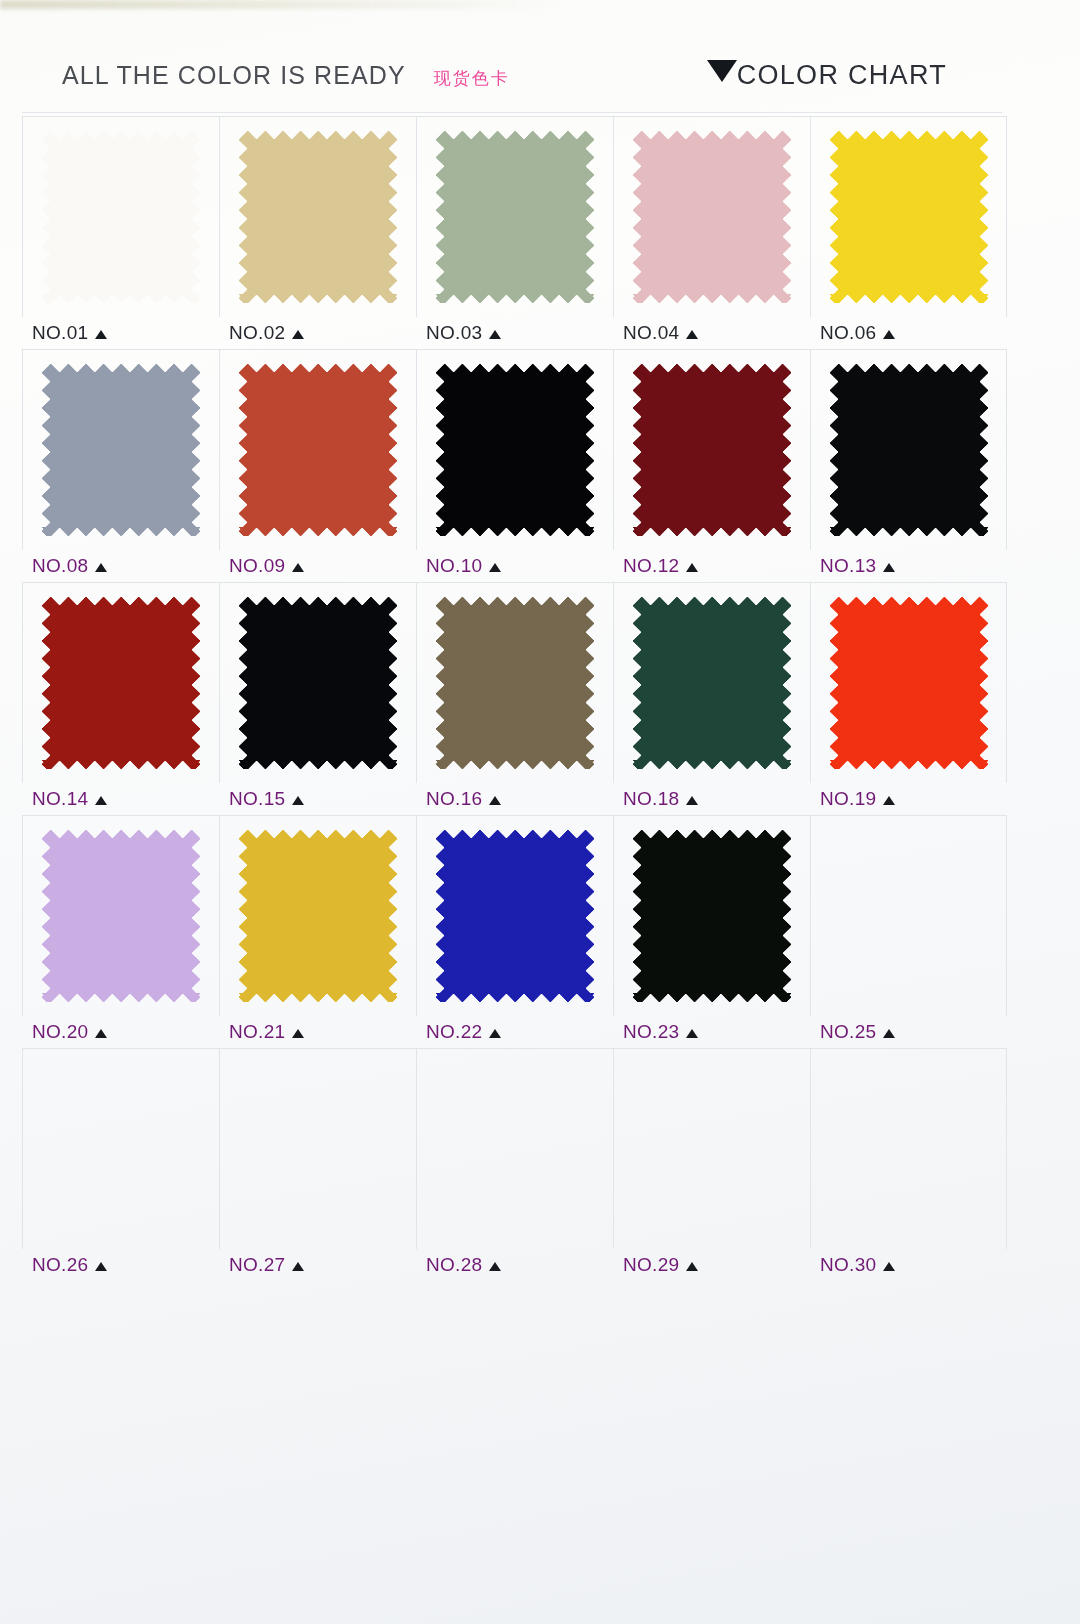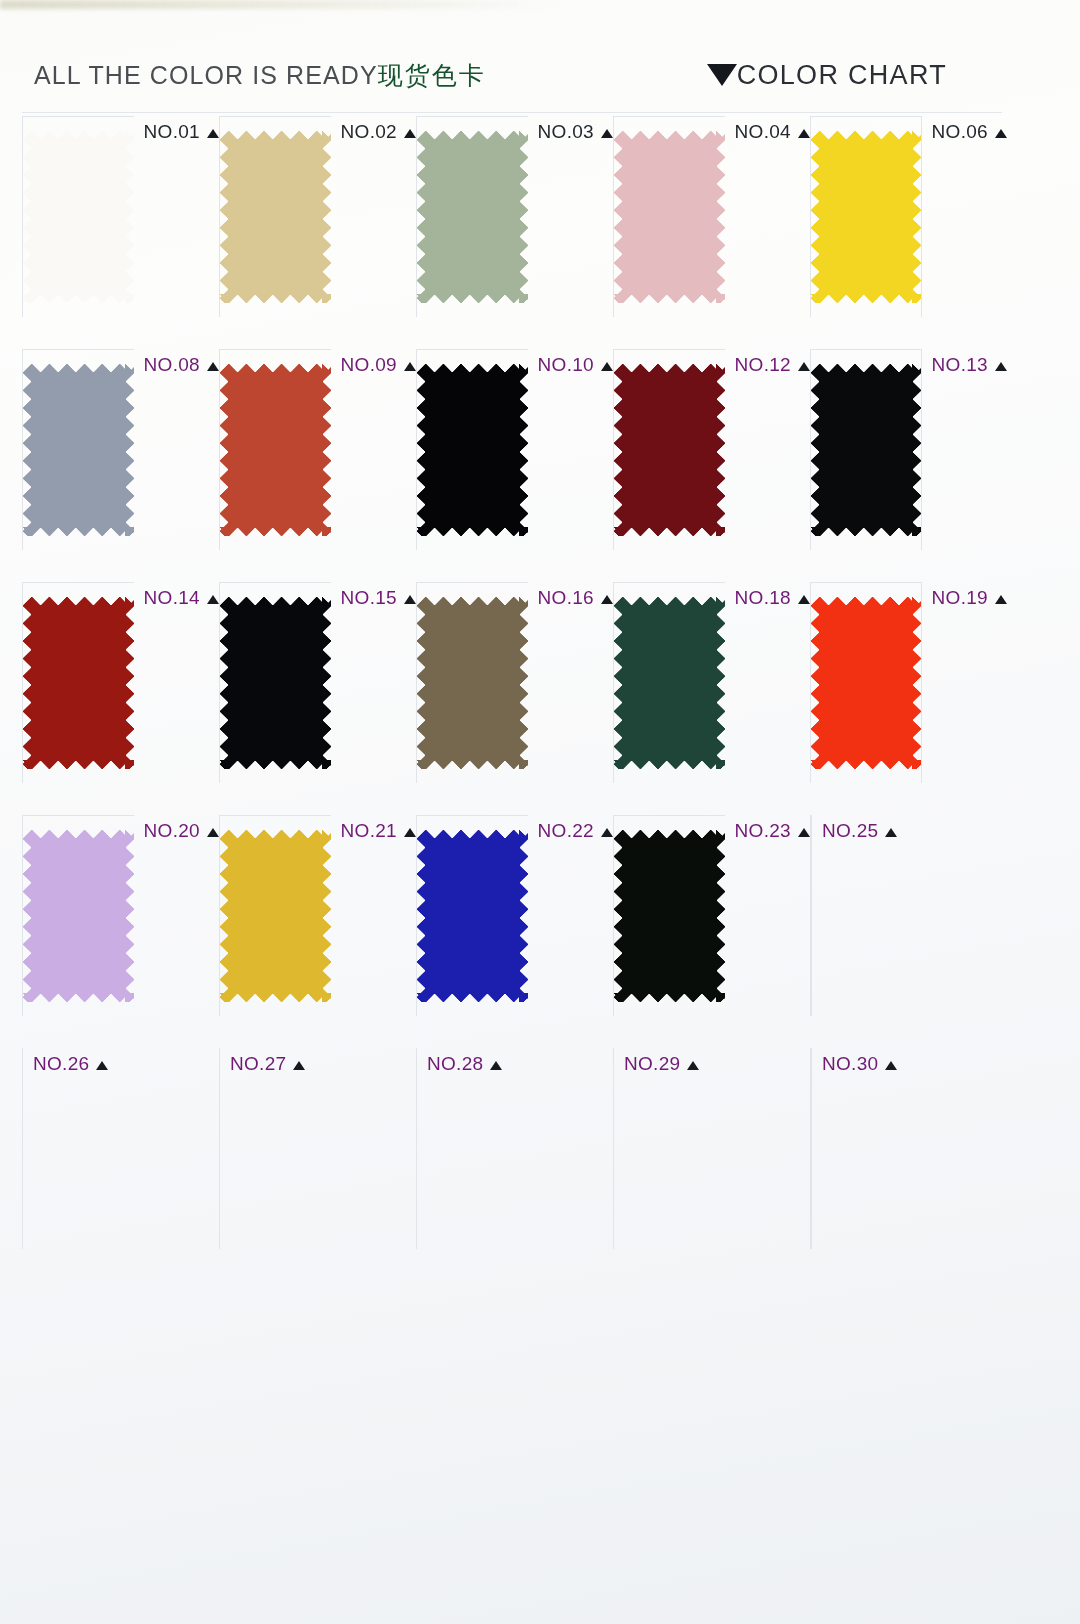--- a/index.html
+++ b/index.html
@@ -29,44 +29,45 @@
     filter: blur(2px);
   }
 
   
   .header {
     position: absolute;
     left: 0; top: 46px;
     width: 989px; height: 58px;
     display: flex;
     align-items: center;
+    padding-left: 28px;
   }
   .header-left {
     display: flex;
     align-items: baseline;
     margin-left: 34px;
   }
   .title-en {
     font-size: 25px;
     letter-spacing: 1.1px;
     color: #4a4d52;
     font-weight: 400;
     white-space: nowrap;
   }
   .title-cn {
-    font-size: 25px;
-    color: #14532d;
+    font-size: 17px;
+    color: #ec4899;
+    margin-left: 28px;
     letter-spacing: 2px;
     white-space: nowrap;
   }
   .header-right {
     margin-left: auto;
     margin-right: 42px;
     display: flex;
-    align-items: center;
     gap: 0;
   }
   .tri-down {
     width: 0; height: 0;
     border-left: 15px solid transparent;
     border-right: 15px solid transparent;
     border-top: 22px solid #14171c;
   }
   .title-chart {
     font-size: 27px;
@@ -89,21 +90,21 @@
     top: 116px;
     width: 986px;
     display: grid;
     grid-template-columns: repeat(5, 197px);
     grid-auto-rows: 233px;
   }
 
   .cell {
     position: relative;
     display: flex;
-    flex-direction: row;
+    flex-direction: column;
   }
 
   .swatch-box {
     position: relative;
     height: 201px;
     border: 1px solid #e1e5ea;
     border-right: none;
     border-bottom: none;
     display: flex;
     align-items: center;

